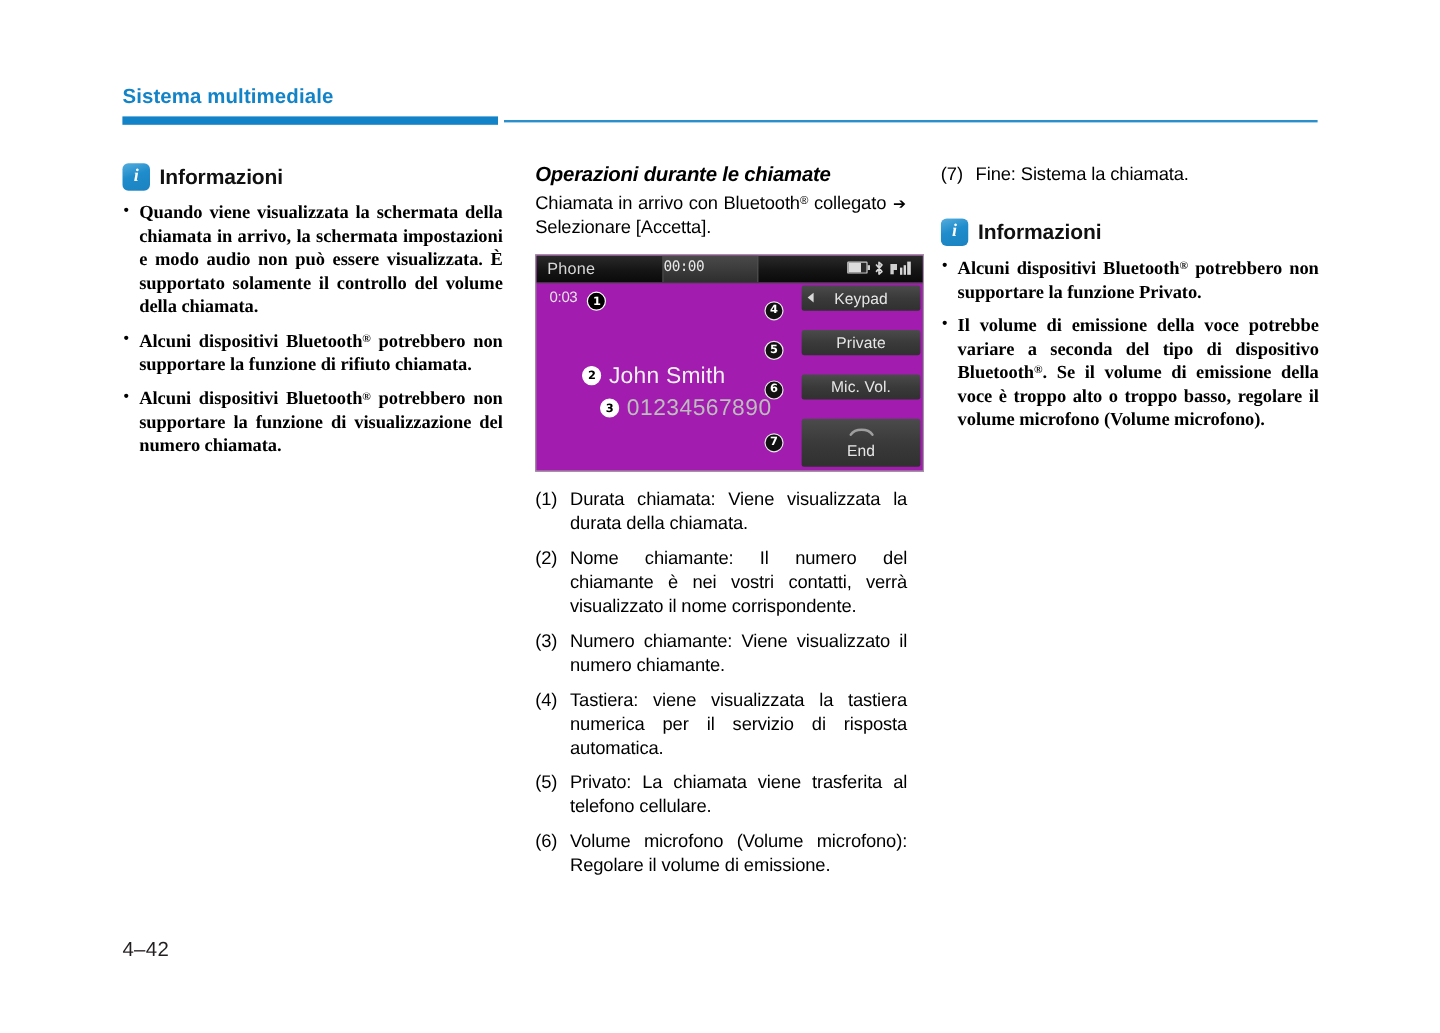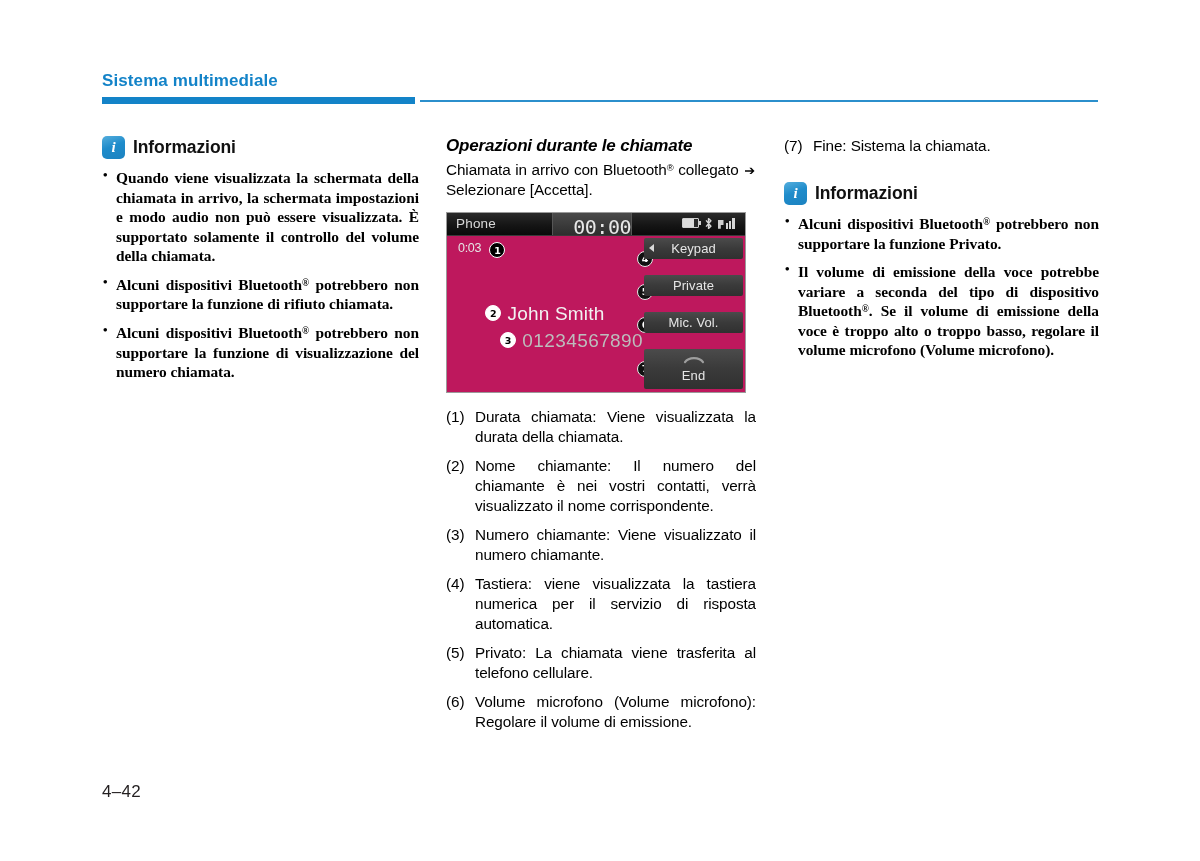--- a/index.html
+++ b/index.html
@@ -178,24 +178,24 @@
     width: 29px;
   }
   .num-text {
     flex: 1;
     text-align: justify;
   }
 
   
   .phone-shot {
     position: relative;
-    width: 300px;
+    width: 324px;
     height: 181px;
     margin: 0 0 14px 0;
-    background: #be185d;
+    background: #a21caf;
     border: 1px solid #9a9a9a;
     box-sizing: border-box;
     overflow: hidden;
     font-family: "Liberation Sans", sans-serif;
   }
   .ps-statusbar {
     position: absolute;
     left: 0; top: 0;
     width: 100%;
     height: 23px;
@@ -219,23 +219,23 @@
     height: 22px;
     background: linear-gradient(180deg, #4a4a4a 0%, #2e2e2e 100%);
     border-left: 1px solid #565656;
     border-right: 1px solid #565656;
     box-sizing: border-box;
   }
   .ps-clock {
     position: absolute;
     left: 0; top: 2px;
     width: 100%;
-    text-align: right;
+    text-align: left;
     font-family: "DejaVu Sans Mono", monospace;
-    font-size: 20px;
+    font-size: 12px;
     color: #e8e8e8;
     letter-spacing: -0.5px;
   }
   .ps-status-icons {
     position: absolute;
     right: 7px;
     top: 4px;
     display: flex;
     align-items: center;
     gap: 5px;

